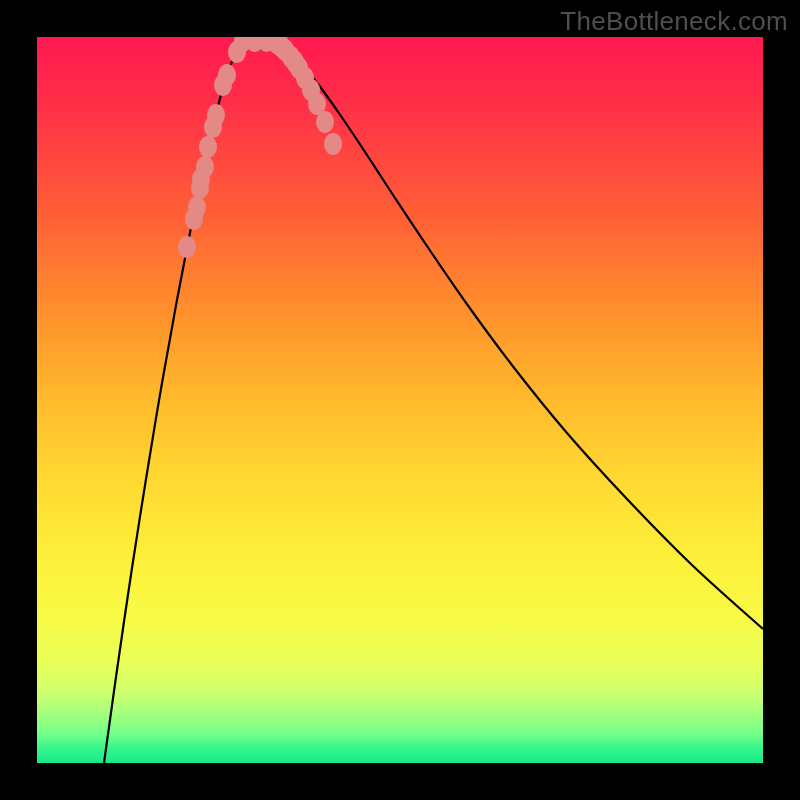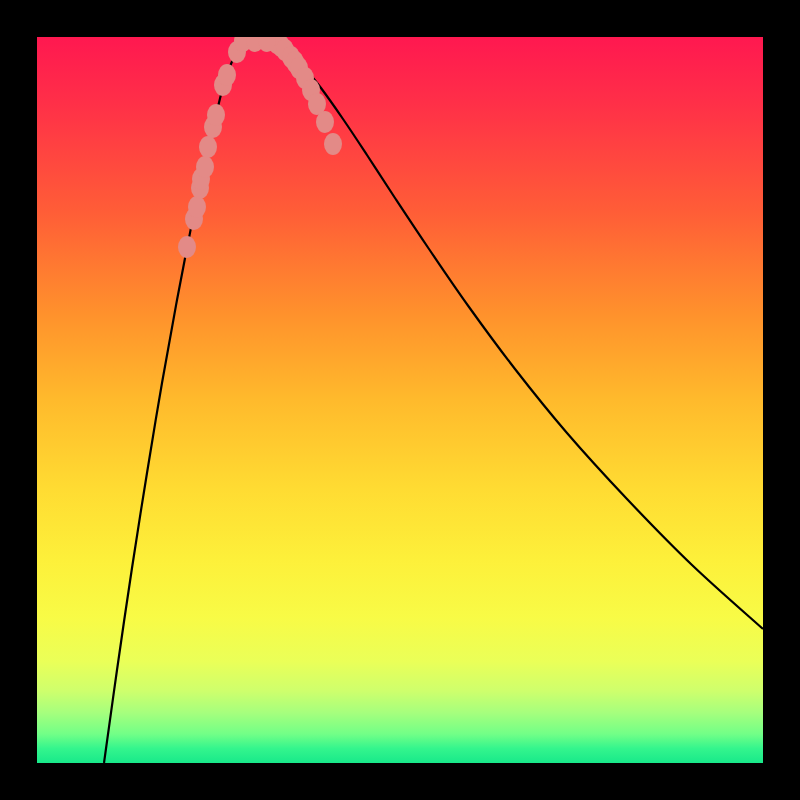--- a/index.html
+++ b/index.html
@@ -58,20 +58,21 @@
   }
   svg.curves {
     position: absolute;
     inset: 0;
   }
 </style>
 </head>
 <body>
 
 <div class="frame">
+  <div class="watermark">TheBottleneck.com</div>
   <div class="plot">
     <div class="gradient"></div>
     <svg class="curves" viewBox="0 0 726 726" preserveAspectRatio="none">
       <path id="curve-left" fill="none" d="M 67 726 C 69.34 709.26, 74.96 668.1, 80 633 C 85.04 597.9, 89.6 566.46, 95 531 C 100.4 495.54, 104.6 469.3, 110 436 C 115.4 402.7, 119.6 377.14, 125 346 C 130.4 314.86, 135.14 289.1, 140 263 C 144.86 236.9, 148.04 221.16, 152 201 C 155.96 180.84, 158.4 167.74, 162 151 C 165.6 134.26, 168.76 121.86, 172 108 C 175.24 94.14, 177.48 84.44, 180 74 C 182.52 63.56, 183.84 57.56, 186 50 C 188.16 42.44, 189.84 37.76, 192 32 C 194.16 26.240000000000002, 195.84 22.32, 198 18 C 200.16 13.68, 201.84 11.06, 204 8 C 206.16 4.9399999999999995, 208.92 2.26, 210 1" stroke="#000000" stroke-width="2.2"></path>
       <path id="curve-right" fill="none" d="M 230 1 C 231.8 1.9, 236.04 3.48, 240 6 C 243.96 8.52, 247.32 10.86, 252 15 C 256.68 19.14, 260.24 22.52, 266 29 C 271.76 35.48, 276.8 41.46, 284 51 C 291.2 60.54, 297.72 69.94, 306 82 C 314.28 94.06, 320.64 103.78, 330 118 C 339.36 132.22, 346.84 144.08, 358 161 C 369.16 177.92, 378.68 192.38, 392 212 C 405.32 231.62, 416.52 248.4, 432 270 C 447.48 291.6, 460.36 309.32, 478 332 C 495.64 354.68, 509.84 372.6, 530 396 C 550.16 419.4, 567.5 438.24, 590 462 C 612.5 485.76, 630.52 504.6, 655 528 C 679.48 551.4, 713.22 580.48, 726 592" stroke="#000000" stroke-width="2.2"></path>
       <g id="markers">
           <ellipse cx="150" cy="210" rx="9" ry="11" fill="#e38a87"></ellipse>
           <ellipse cx="157" cy="182" rx="9" ry="11" fill="#e38a87"></ellipse>
           <ellipse cx="160" cy="170" rx="9" ry="11" fill="#e38a87"></ellipse>
           <ellipse cx="163" cy="151" rx="9" ry="11" fill="#e38a87"></ellipse>

